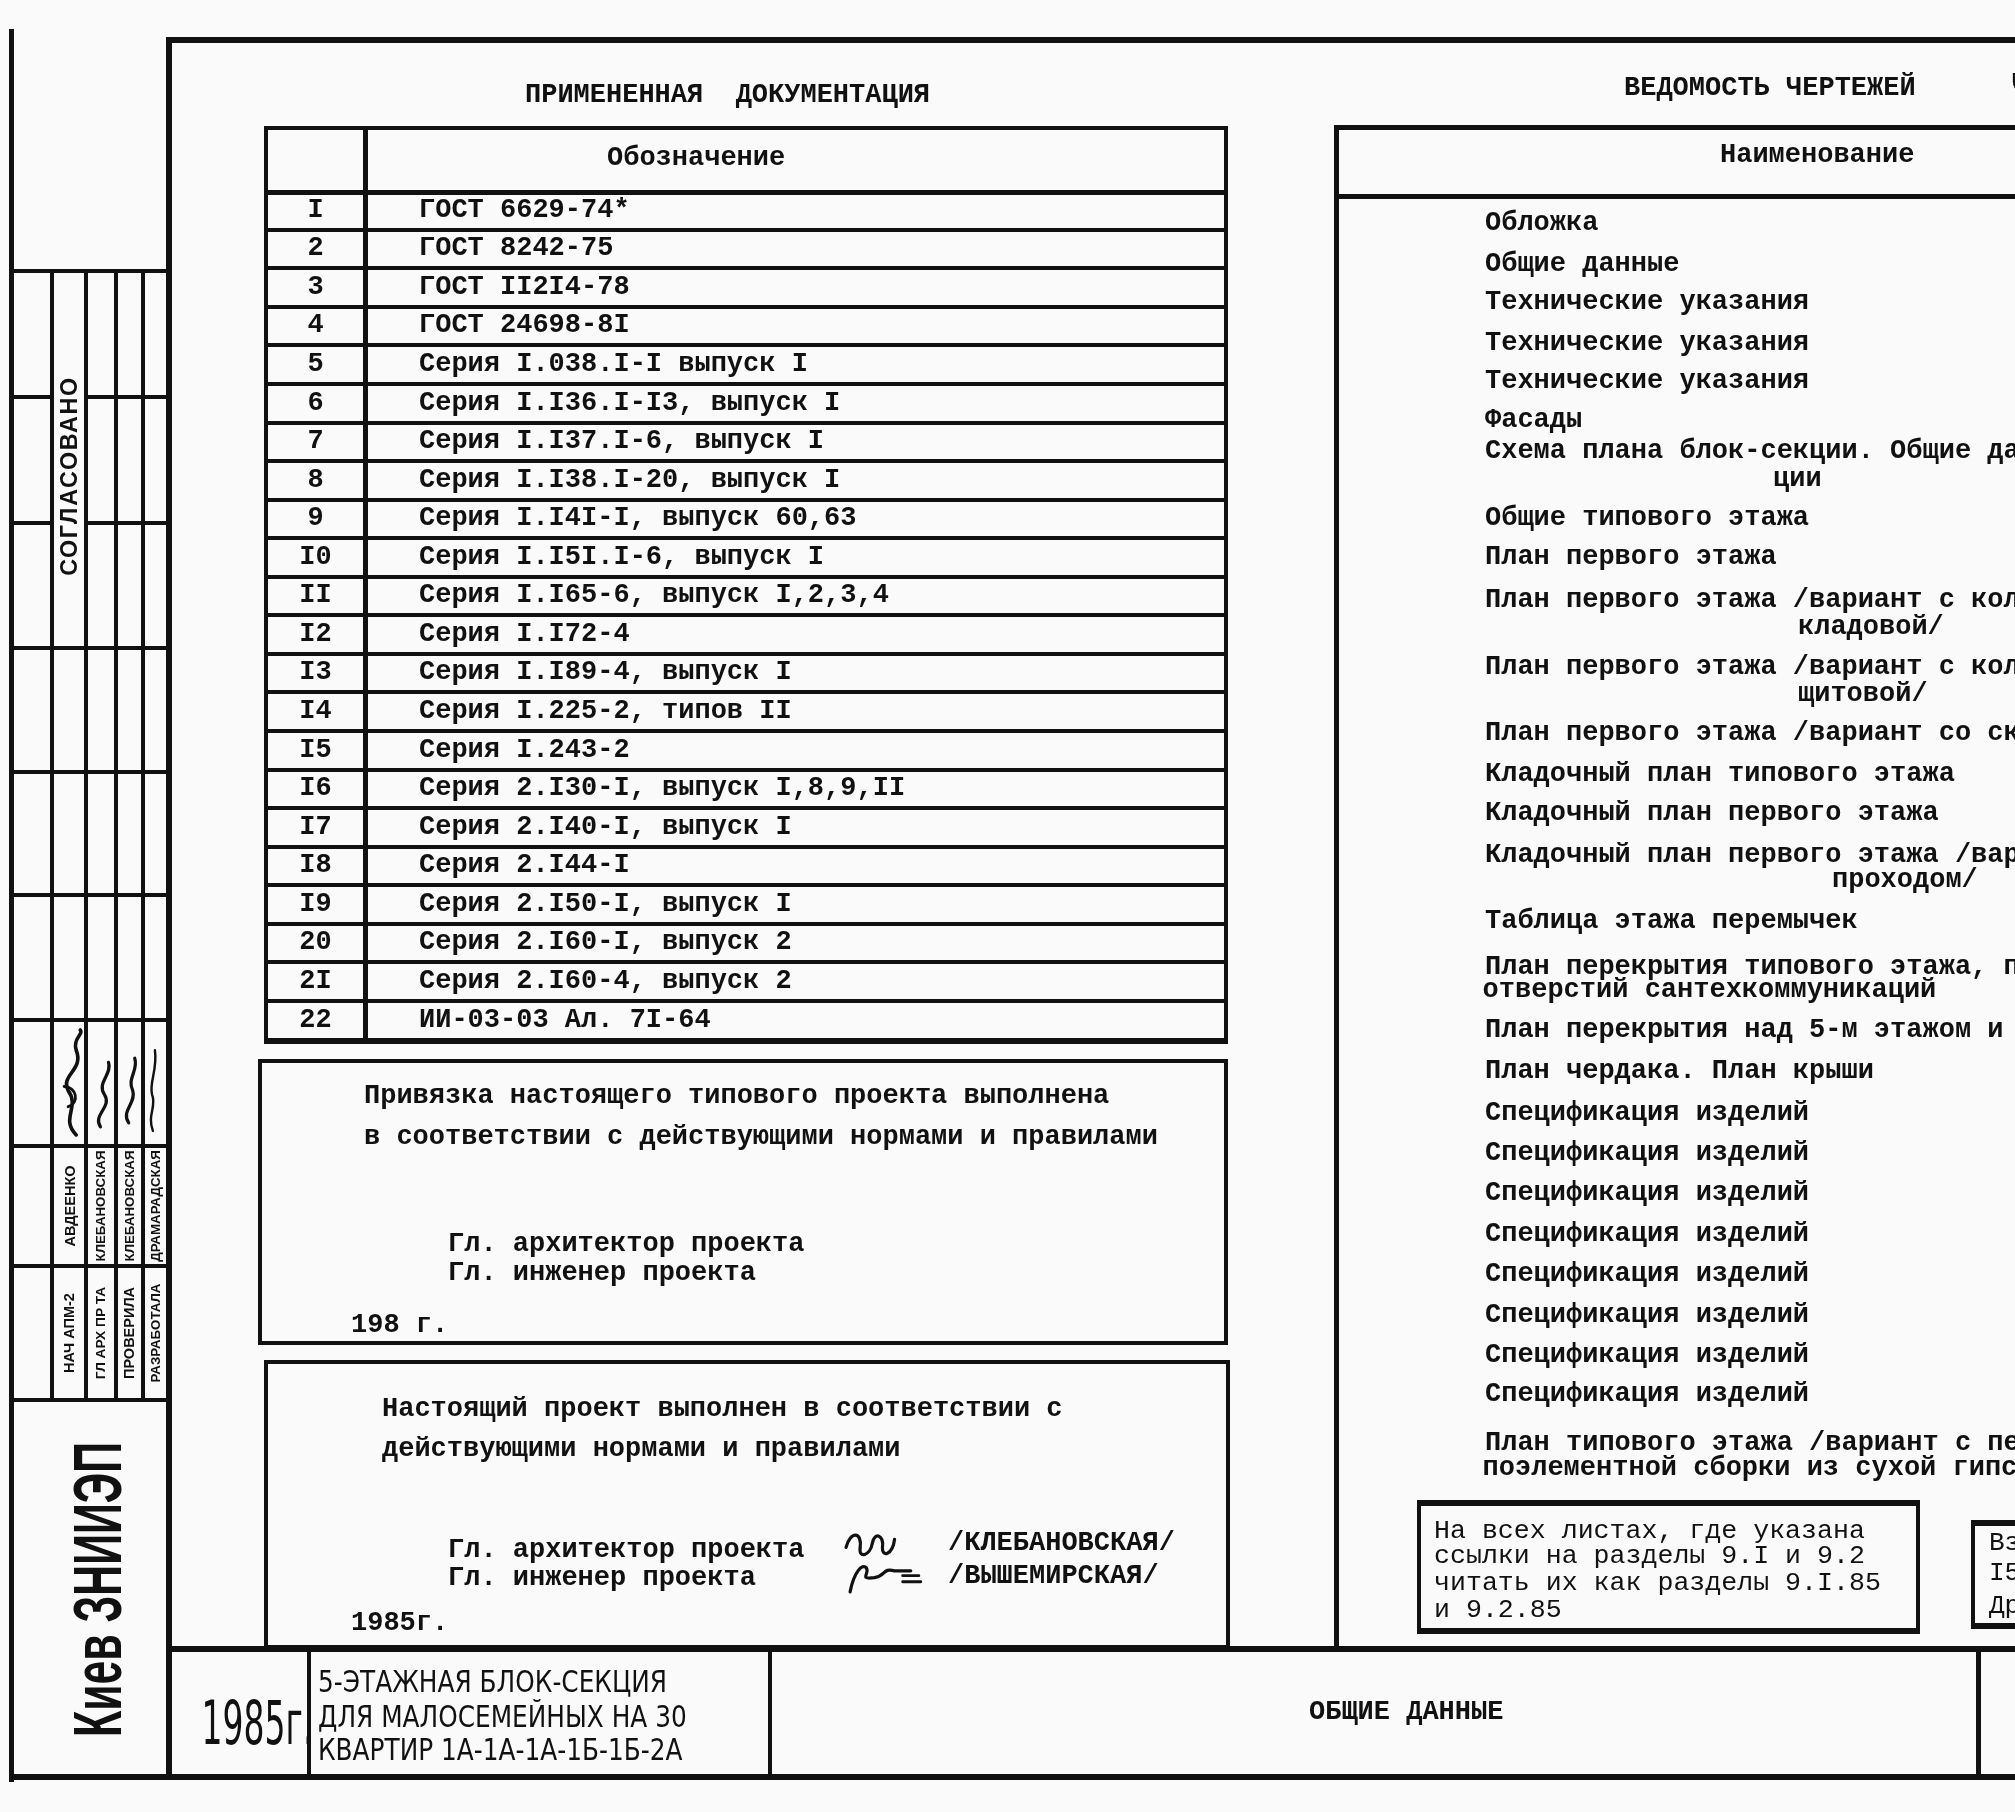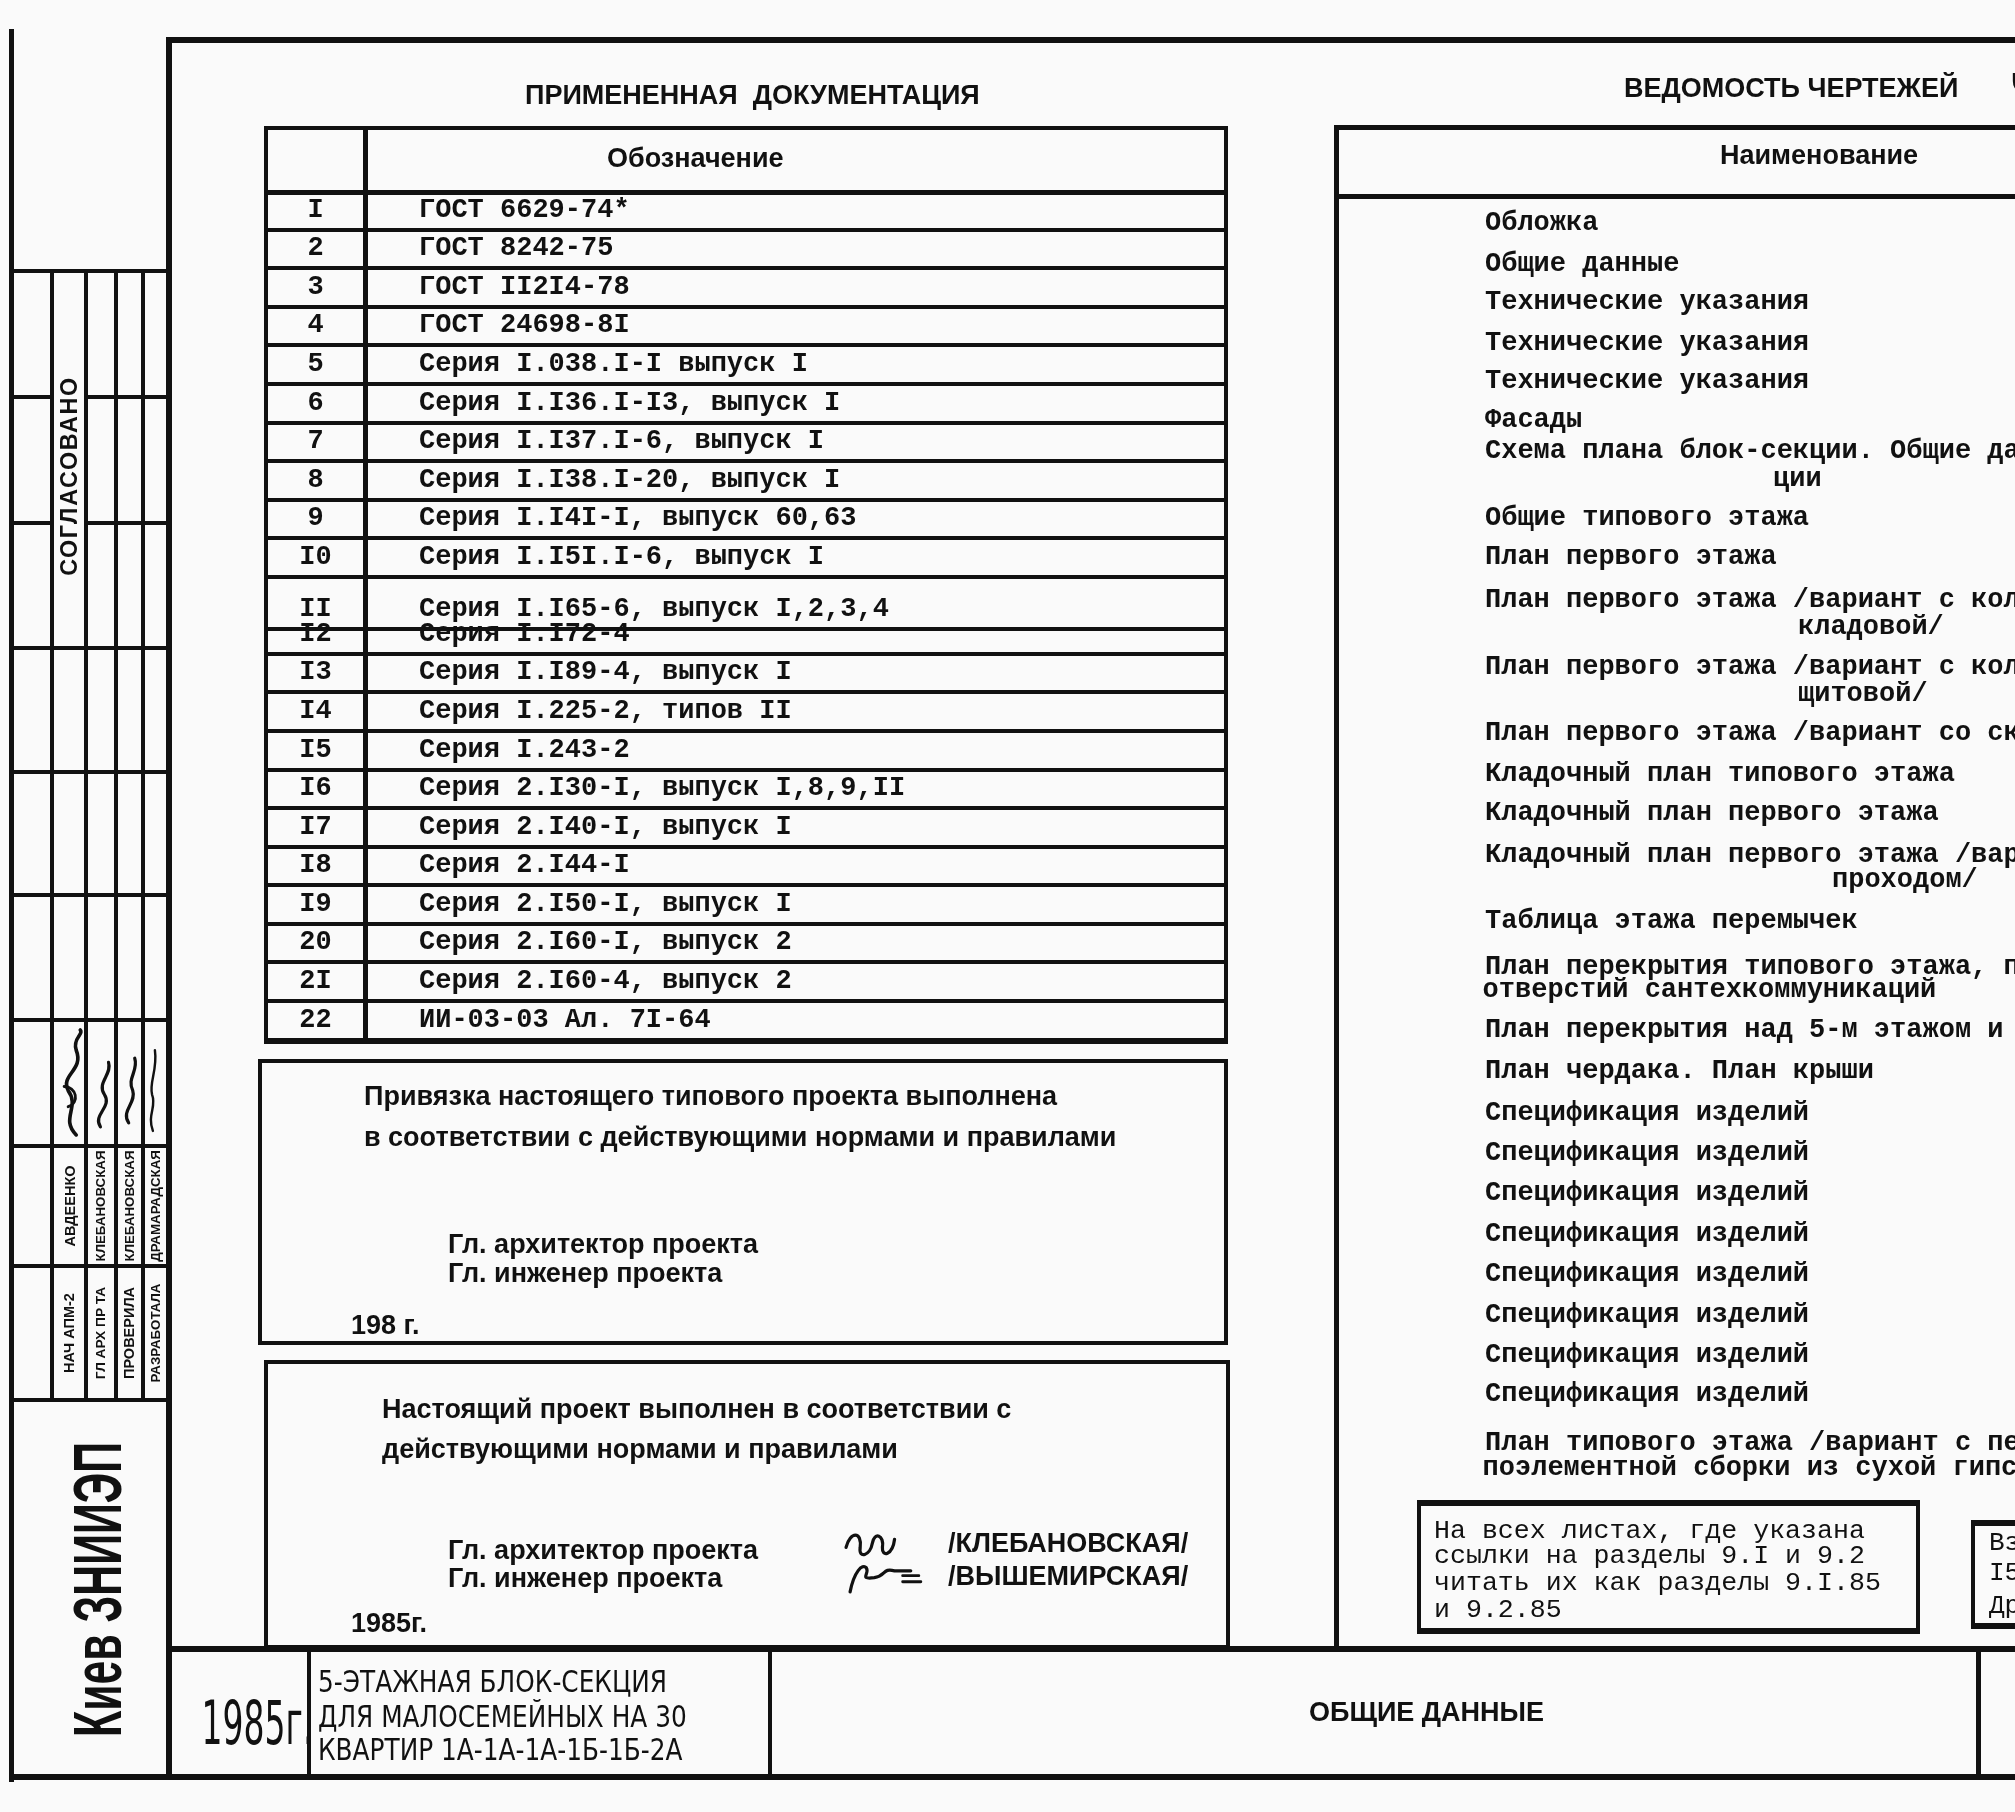--- a/index.html
+++ b/index.html
@@ -1,19 +1,19 @@
 <!DOCTYPE html>
 <html style="font-size:6.4px"><head>
 <meta charset="utf-8">
 <style>
   html,body{margin:0;padding:0;}
   body{width:2630px;height:1812px;position:relative;overflow:hidden;background:#fafafa;color:#111;}
   .ln{position:absolute;background:#111;}
   .box{position:absolute;border:4.8px solid #111;box-sizing:border-box;}
-  .ty{position:absolute;white-space:nowrap;font-family:Liberation Sans, sans-serif;font-weight:bold;font-size:27px;line-height:27px;}
+  .ty{position:absolute;white-space:nowrap;font-family:Liberation Mono, monospace;font-weight:bold;font-size:27px;line-height:27px;}
   .ty.pre{white-space:pre;}
   .tw{position:absolute;white-space:nowrap;font-family:"Liberation Mono",monospace;font-weight:normal;font-size:26.6px;line-height:26.6px;}
   .hw{position:absolute;white-space:nowrap;font-family:"DejaVu Sans",sans-serif;font-weight:normal;}
   .rot{position:absolute;white-space:nowrap;text-align:center;transform:rotate(-90deg);font-family:"Liberation Sans",sans-serif;font-weight:bold;}
 
   
   .lrow{position:absolute;left:266px;width:959px;height:39px;box-sizing:border-box;border-bottom:4px solid #111;display:flex;align-items:center;font-family:"Liberation Mono",monospace;font-weight:bold;font-size:27px;line-height:27px;white-space:nowrap;}
   .lrow .lno{width:99px;text-align:center;}
   .lrow .ldes{margin-left:54px;}
 
@@ -116,21 +116,21 @@
     <span class="ldes">Серия I.I38.I-20, выпуск I</span>
   </div>
 <div class="lrow" style="top:501px">
     <span class="lno">9</span>
     <span class="ldes">Серия I.I4I-I, выпуск 60,63</span>
   </div>
 <div class="lrow" style="top:540px">
     <span class="lno">I0</span>
     <span class="ldes">Серия I.I5I.I-6, выпуск I</span>
   </div>
-<div class="lrow" style="top:592px">
+<div class="lrow" style="top:578px">
     <span class="lno">II</span>
     <span class="ldes">Серия I.I65-6, выпуск I,2,3,4</span>
   </div>
 <div class="lrow" style="top:617px">
     <span class="lno">I2</span>
     <span class="ldes">Серия I.I72-4</span>
   </div>
 <div class="lrow" style="top:655px">
     <span class="lno">I3</span>
     <span class="ldes">Серия I.I89-4, выпуск I</span>

